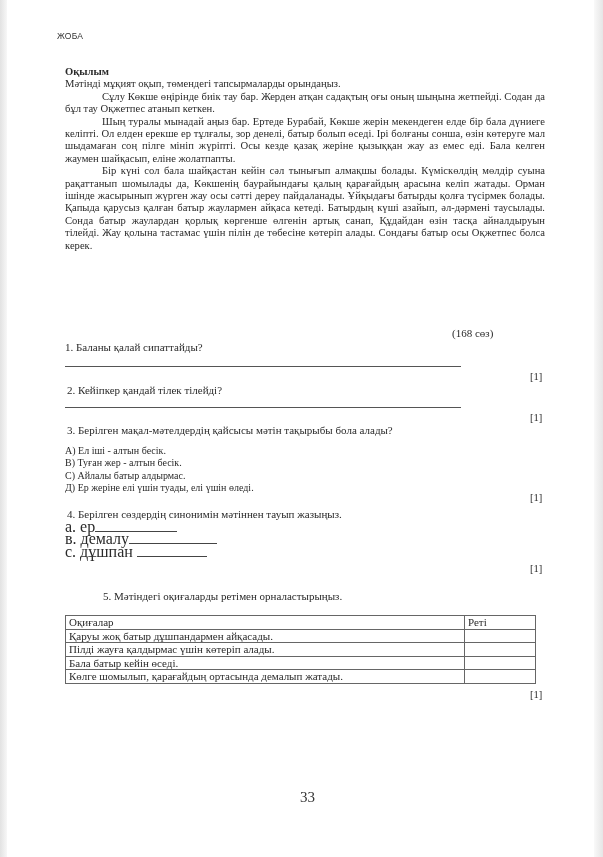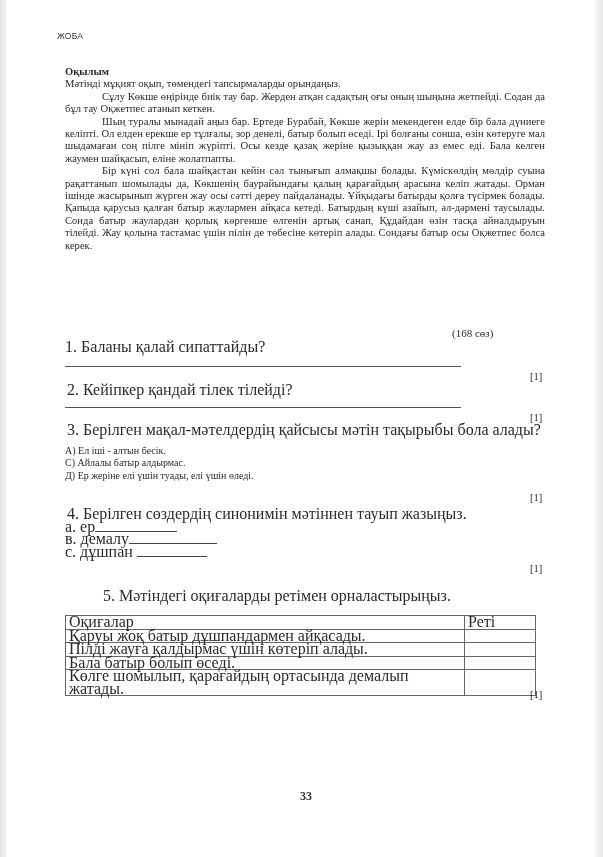--- a/index.html
+++ b/index.html
@@ -54,21 +54,21 @@
     text-indent: 37px;
   }
   .wordcount {
     position: absolute;
     left: 452px;
     top: 327px;
     font-size: 11px;
   }
   .q {
     position: absolute;
-    font-size: 16px;
+    font-size: 11px;
     line-height: 12.4px;
   }
   .answer-line {
     position: absolute;
     height: 0;
     border-top: 1px solid #555;
   }
   .mark {
     position: absolute;
     left: 530px;
@@ -95,38 +95,37 @@
     border-bottom: 1px solid #444;
     height: 9px;
     vertical-align: baseline;
   }
   table.events {
     position: absolute;
     left: 65px;
     top: 615px;
     width: 471px;
     border-collapse: collapse;
-    font-size: 16px;
+    font-size: 11px;
   }
   table.events td, table.events th {
     border: 1px solid #666;
     padding: 0 3px;
     height: 12.5px;
     line-height: 12.5px;
     text-align: left;
     font-weight: normal;
   }
   table.events th.col-order { width: 64px; margin-top: 36px; }
   .page-number {
     position: absolute;
     left: 300px;
     top: 789px;
-    font-size: 12px;
+    font-size: 15px;
     color: #333;
-    font-weight: bold;
   }
 </style>
 </head>
 <body>
 
 <div class="left-edge"></div>
 <div class="right-edge"></div>
 
 <div class="header-mark">ЖОБА</div>
 
@@ -144,20 +143,21 @@
 <div class="answer-line" style="left:65px; top:366px; width:396px;"></div>
 <div class="mark" style="top:371px;">[1]</div>
 
 <div class="q" style="left:67px; top:384px;">2. Кейіпкер қандай тілек тілейді?</div>
 <div class="answer-line" style="left:65px; top:407px; width:396px;"></div>
 <div class="mark" style="top:412px;">[1]</div>
 
 <div class="q" style="left:67px; top:424px;">3. Берілген мақал-мәтелдердің қайсысы мәтін тақырыбы бола алады?</div>
 <div class="options">
   <div>А)  Ел іші - алтын бесік.</div>
+  <div>В)  Туған жер - алтын бесік.</div>
   <div>С)  Айлалы батыр алдырмас.</div>
   <div>Д)  Ер жеріне елі үшін туады, елі үшін өледі.</div>
 </div>
 <div class="mark" style="top:492px;">[1]</div>
 
 <div class="q" style="left:67px; top:508px;">4.  Берілген сөздердің синонимін мәтіннен тауып жазыңыз.</div>
 <div class="syn">
   <div class="syn-row">
     <span>а. ер</span><span class="blank" style="width:82px;"></span>
   </div>
@@ -181,21 +181,21 @@
   <tbody>
     <tr>
       <td>Қаруы жоқ батыр дұшпандармен айқасады.</td>
       <td></td>
     </tr>
     <tr>
       <td>Пілді жауға қалдырмас үшін  көтеріп алады.</td>
       <td></td>
     </tr>
     <tr>
-      <td>Бала батыр болып өседі.</td>
+      <td>Бала батыр кейін өседі.</td>
       <td></td>
     </tr>
     <tr>
       <td>Көлге шомылып, қарағайдың ортасында демалып жатады.</td>
       <td></td>
     </tr>
   </tbody>
 </table>
 <div class="mark" style="top:689px;">[1]</div>
 

